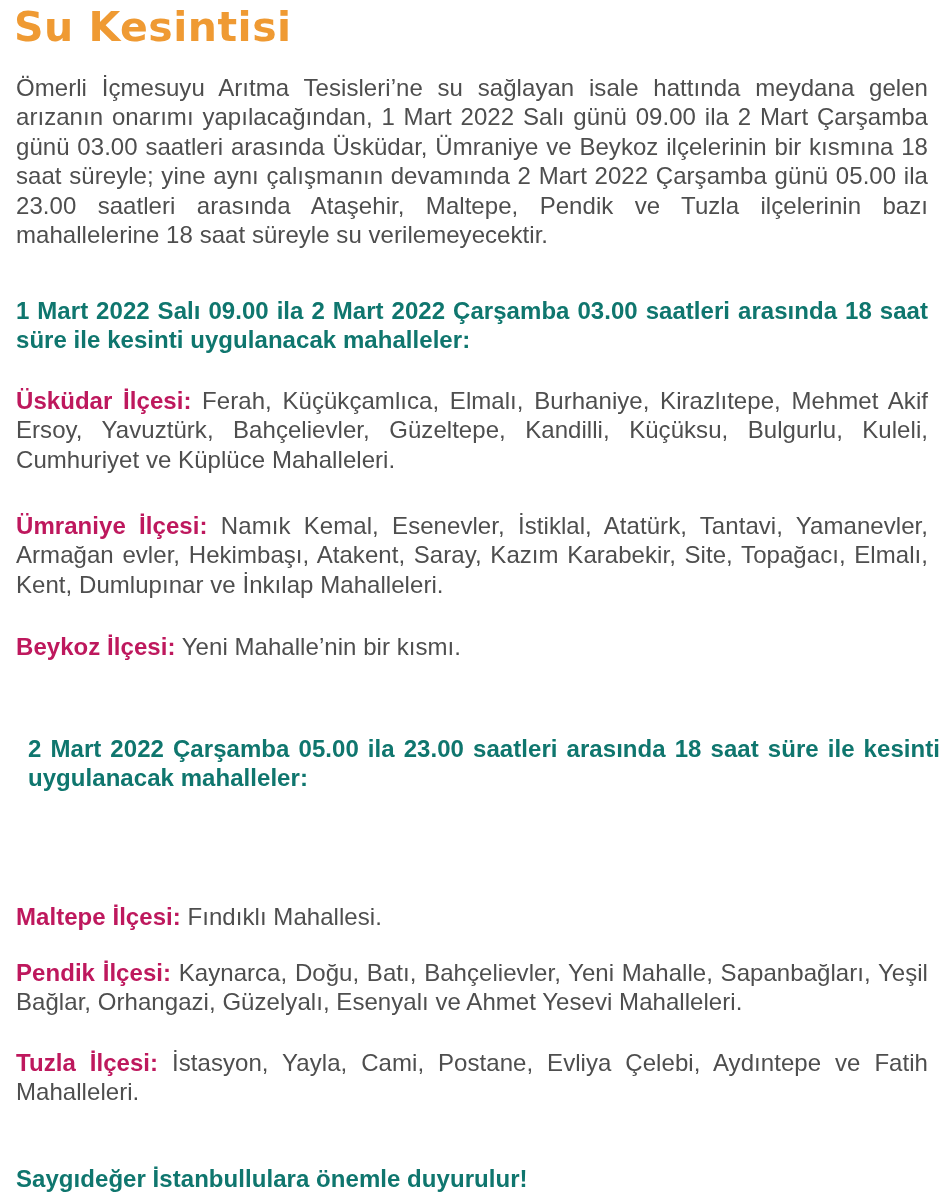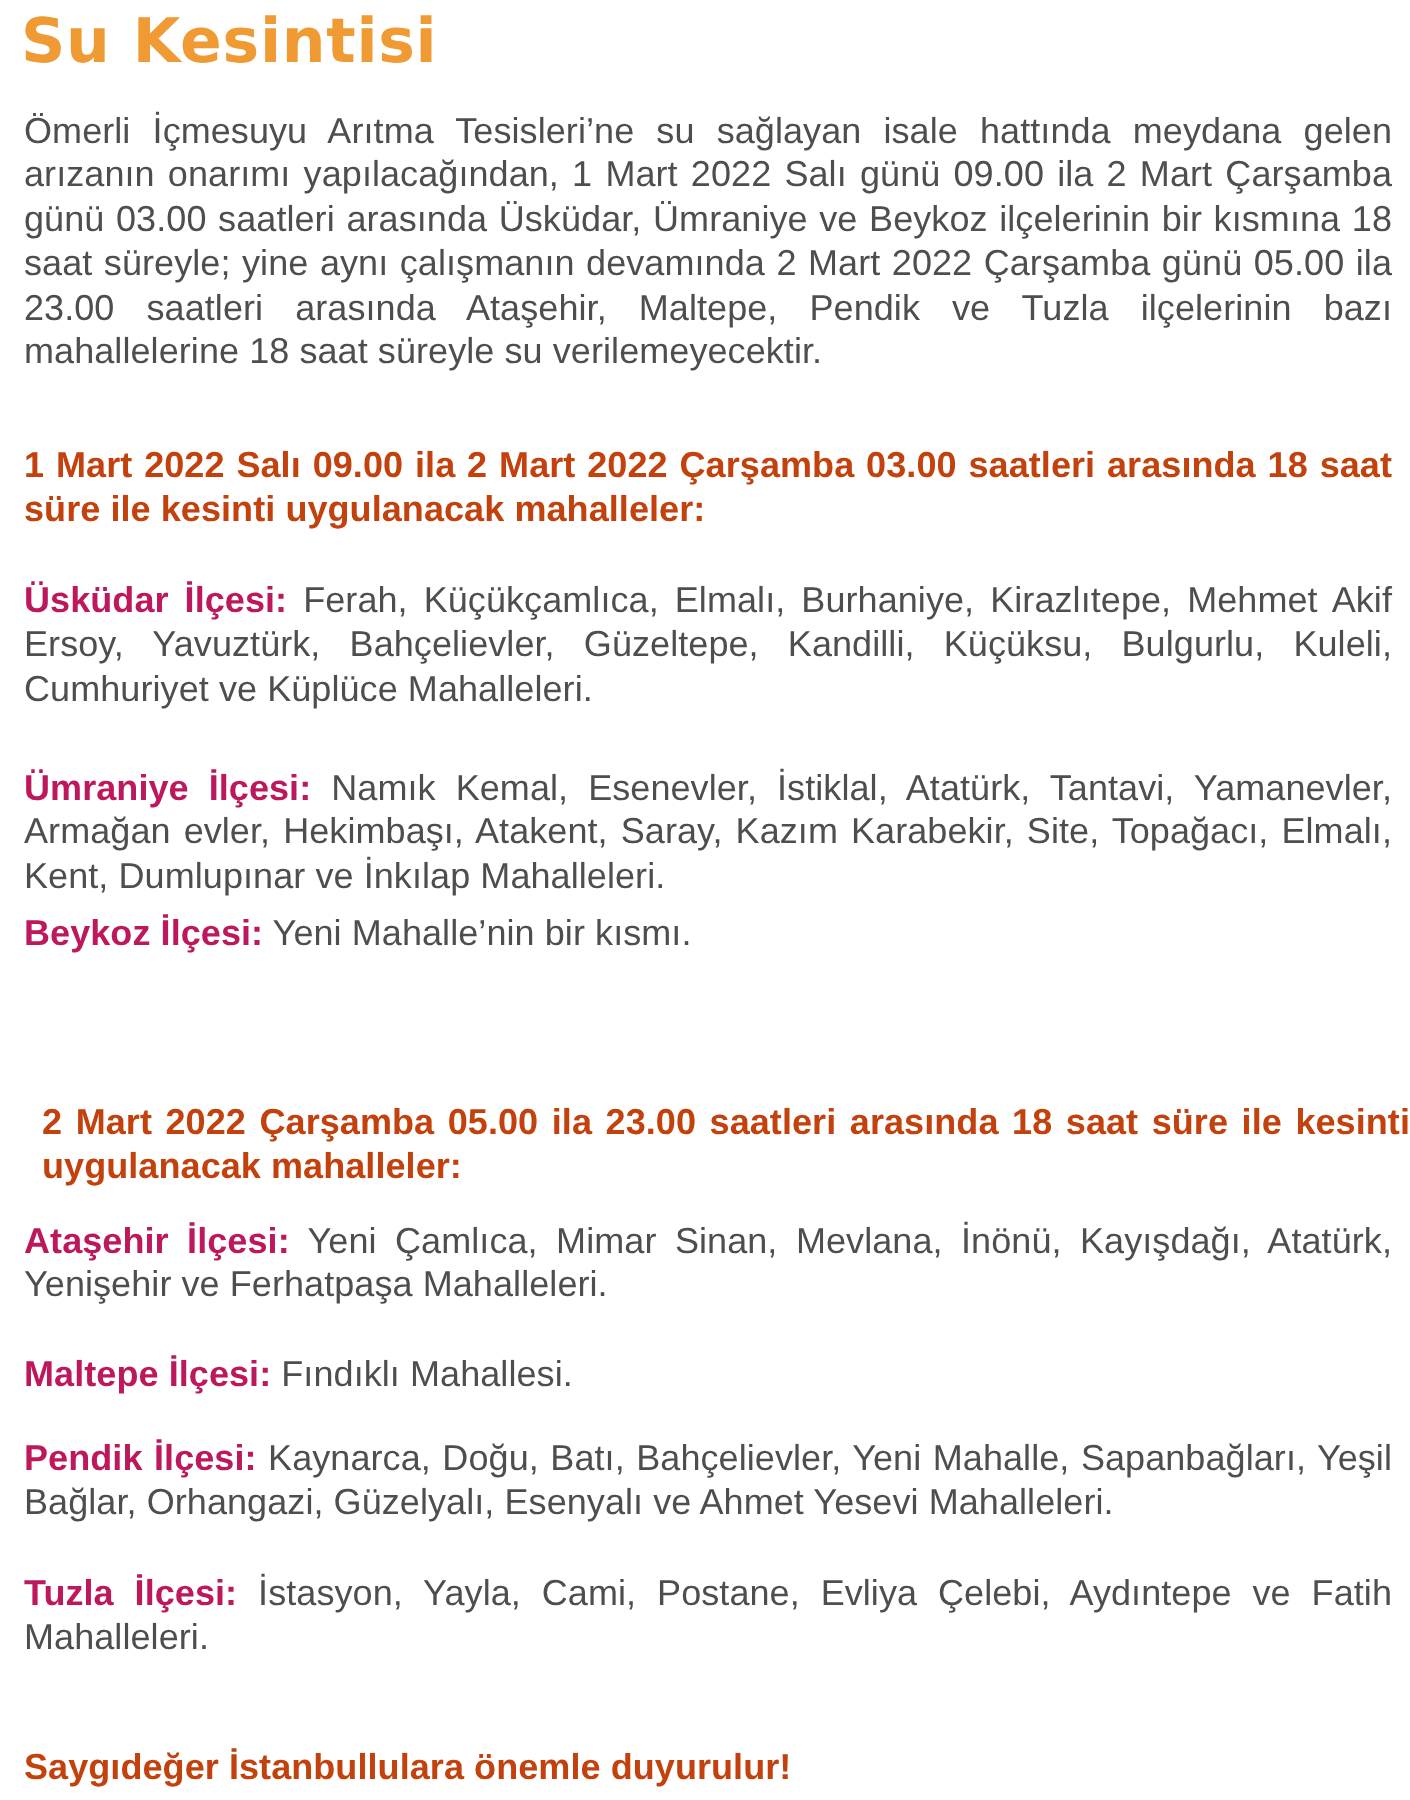--- a/index.html
+++ b/index.html
@@ -14,42 +14,41 @@
     font-family: "DejaVu Sans", sans-serif;
     font-weight: bold; font-size: 41px; color: #ef9a33;
     letter-spacing: 0.5px; line-height: 50px;
   }
   .p {
     position: absolute; left: 16px; width: 912px;
     font-size: 24px; line-height: 29.4px;
     text-align: justify; color: #4e4e4e;
     letter-spacing: 0.05px;
   }
-  .p.bold { font-weight: bold; color: #c2410c; }
+  .p.bold { font-weight: bold; color: #0f766e; }
   .lbl { font-weight: bold; color: #be185d; }
 </style>
 </head>
 <body>
 
 <div class="page">
   <h1 class="title" style="margin:0">Su Kesintisi</h1>
 
   <p class="p" style="top:73px;margin:0">Ömerli İçmesuyu Arıtma Tesisleri’ne su sağlayan isale hattında meydana gelen arızanın onarımı yapılacağından, 1 Mart 2022 Salı günü 09.00 ila 2 Mart Çarşamba günü 03.00 saatleri arasında Üsküdar, Ümraniye ve Beykoz ilçelerinin bir kısmına 18 saat süreyle; yine aynı çalışmanın devamında 2 Mart 2022 Çarşamba günü 05.00 ila 23.00 saatleri arasında Ataşehir, Maltepe, Pendik ve Tuzla ilçelerinin bazı mahallelerine 18 saat süreyle su verilemeyecektir.</p>
 
   <p class="p bold" style="top:296px;margin:0">1 Mart 2022 Salı 09.00 ila 2 Mart 2022 Çarşamba 03.00 saatleri arasında 18 saat süre ile kesinti uygulanacak mahalleler:</p>
 
   <p class="p" style="top:386px;margin:0"><span class="lbl">Üsküdar İlçesi:</span><span> Ferah, Küçükçamlıca, Elmalı, Burhaniye, Kirazlıtepe, Mehmet Akif Ersoy,  Yavuztürk, Bahçelievler, Güzeltepe, Kandilli,  Küçüksu,  Bulgurlu,  Kuleli, Cumhuriyet ve Küplüce Mahalleleri.</span></p>
 
   <p class="p" style="top:511px;margin:0"><span class="lbl">Ümraniye İlçesi:</span><span> Namık Kemal, Esenevler, İstiklal,  Atatürk, Tantavi,  Yamanevler, Armağan evler,  Hekimbaşı, Atakent, Saray, Kazım Karabekir, Site, Topağacı,  Elmalı, Kent, Dumlupınar ve İnkılap Mahalleleri.</span></p>
 
-  <p class="p" style="top:608px;margin:0"><span class="lbl">Beykoz İlçesi:</span><span>  Yeni Mahalle’nin bir kısmı.</span></p>
+  <p class="p" style="top:632px;margin:0"><span class="lbl">Beykoz İlçesi:</span><span>  Yeni Mahalle’nin bir kısmı.</span></p>
 
   <p class="p bold" style="top:722px;margin:12px">2 Mart 2022 Çarşamba 05.00 ila 23.00 saatleri arasında 18 saat süre ile kesinti uygulanacak mahalleler:</p>
 
-  <p class="p" style="top:813px;margin:0"><span class="lbl">Ataşehir İlçesi:</span><span> Yeni Çamlıca, Mimar Sinan, Mevlana, İnönü, Kayışdağı,  Atatürk, Yenişehir ve Ferhatpaşa Mahalleleri.</span></p>
 
   <p class="p" style="top:902px;margin:0"><span class="lbl">Maltepe İlçesi:</span><span> Fındıklı Mahallesi.</span></p>
 
   <p class="p" style="top:958px;margin:0"><span class="lbl">Pendik İlçesi:</span><span>  Kaynarca, Doğu, Batı, Bahçelievler, Yeni Mahalle, Sapanbağları,  Yeşil Bağlar, Orhangazi, Güzelyalı, Esenyalı ve Ahmet Yesevi Mahalleleri.</span></p>
 
   <p class="p" style="top:1048px;margin:0"><span class="lbl">Tuzla İlçesi:</span><span> İstasyon, Yayla, Cami, Postane, Evliya Çelebi, Aydıntepe ve Fatih Mahalleleri.</span></p>
 
   <p class="p bold" style="top:1164px;margin:0">Saygıdeğer İstanbullulara önemle duyurulur!</p>
 </div>
 

